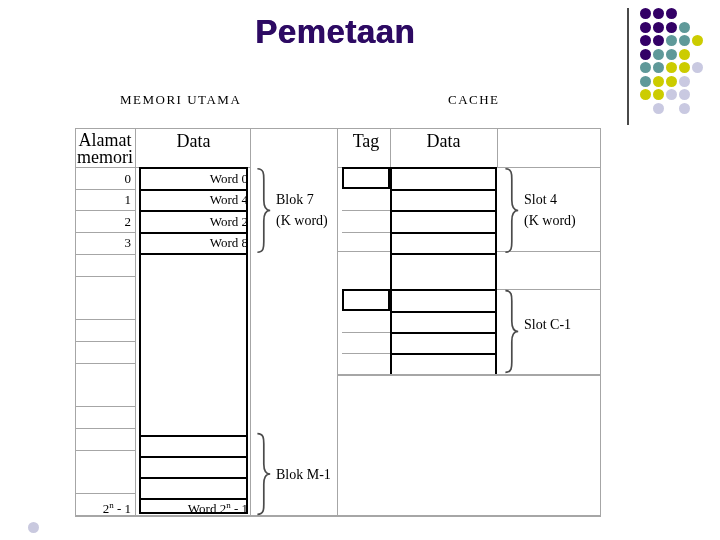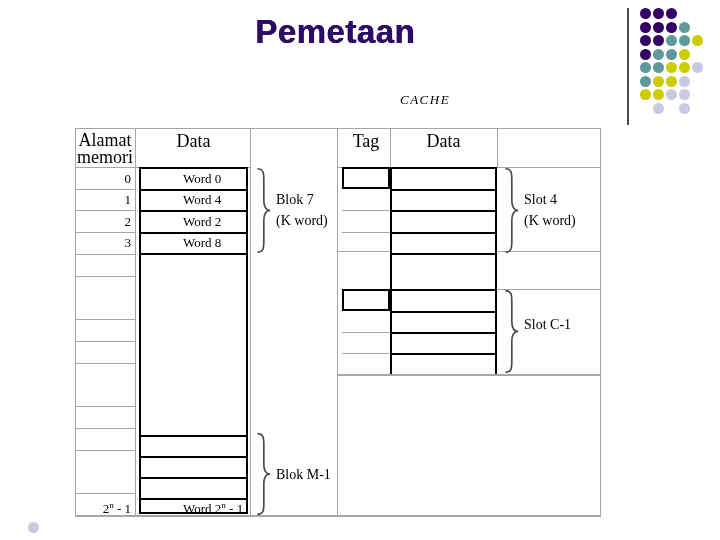--- a/index.html
+++ b/index.html
@@ -12,39 +12,40 @@
   .gl{position:absolute;background:#a6a6a6;}
   .bl{position:absolute;background:#000;}
   .alamat-rows{position:absolute;left:75px;top:168px;width:60px;height:348px;
     background:repeating-linear-gradient(to bottom,transparent 0,transparent 20.75px,#a6a6a6 20.75px,#a6a6a6 21.75px);}
   .main-box{position:absolute;left:139px;top:167px;width:109px;height:347px;
     border:2px solid #000;box-sizing:border-box;}
   .cache-data-box{position:absolute;left:390px;top:167px;width:107px;height:207px;
     border:2px solid #000;border-bottom:none;box-sizing:border-box;}
   .tag-box{position:absolute;left:342px;width:48px;height:22px;border:2px solid #000;box-sizing:border-box;}
   .cell-text{position:absolute;height:18px;font-size:13px;line-height:18px;}
-  .center{text-align:left;padding-left:44px;}
+  .center{text-align:right;}
   .right{text-align:right;}
   .hdr{position:absolute;font-size:18px;line-height:17px;text-align:center;}
   .brace{position:absolute;}
   .brace svg{display:block;width:100%;height:100%;}
   .brace-label{position:absolute;font-size:14px;line-height:21px;white-space:nowrap;}
   .deco-line{position:absolute;left:627px;top:8px;width:2px;height:117px;background:#4a4a4a;}
   .dots{position:absolute;left:640px;top:8px;width:75px;height:115px;}
   .deco-dot{position:absolute;width:11px;height:11px;border-radius:50%;}
   .bullet{position:absolute;left:28px;top:522px;width:11px;height:11px;border-radius:50%;}
   sup{font-size:9px;}
 </style>
 </head>
 <body>
 
 <div class="slide">
 
   <div class="title" style="color: rgb(45, 10, 99);">Pemetaan</div>
-  <div class="sec-label" style="left:400px;font-style:italic;">CACHE</div>
+  <div class="sec-label" style="left:120px;">MEMORI UTAMA</div>
+  <div class="sec-label" style="left:448px;">CACHE</div>
 
   <div class="deco-line"></div>
   <div class="dots">
       <div class="deco-dot" style="left: 0px; top: 0px; background: rgb(51, 0, 102);"></div>
       <div class="deco-dot" style="left: 13px; top: 0px; background: rgb(51, 0, 102);"></div>
       <div class="deco-dot" style="left: 26px; top: 0px; background: rgb(51, 0, 102);"></div>
       <div class="deco-dot" style="left: 0px; top: 13.5px; background: rgb(51, 0, 102);"></div>
       <div class="deco-dot" style="left: 13px; top: 13.5px; background: rgb(51, 0, 102);"></div>
       <div class="deco-dot" style="left: 26px; top: 13.5px; background: rgb(51, 0, 102);"></div>
       <div class="deco-dot" style="left: 39px; top: 13.5px; background: rgb(95, 153, 153);"></div>

